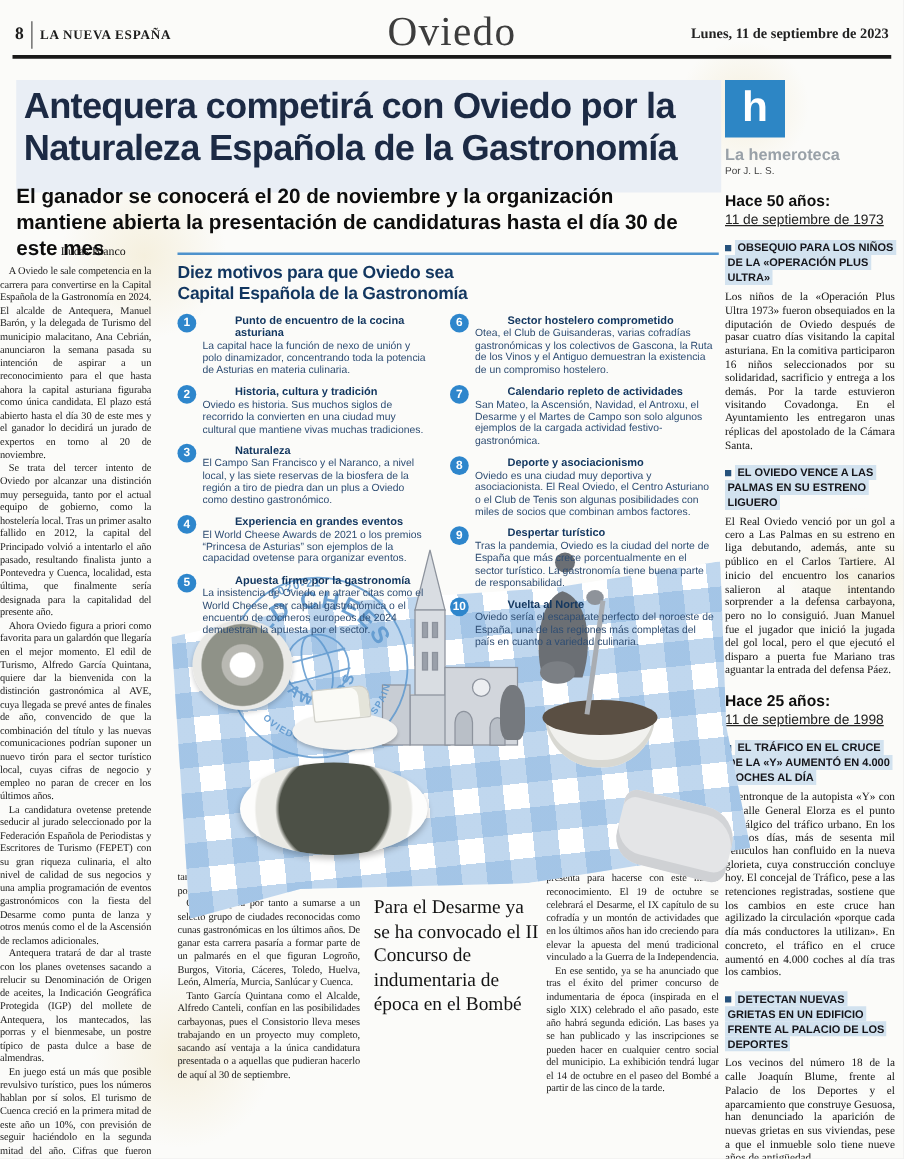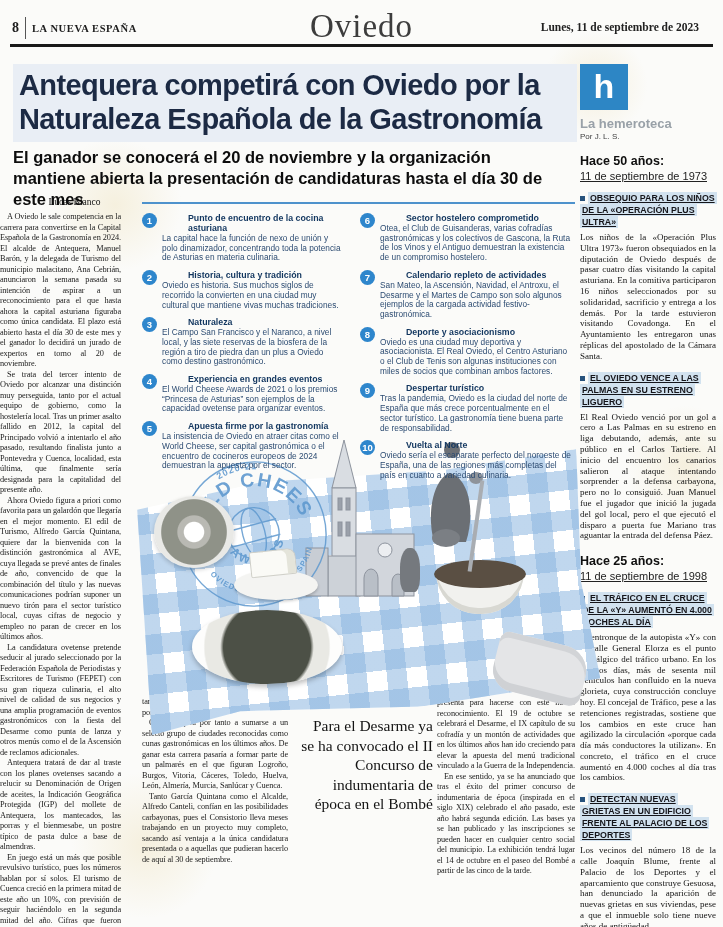--- a/index.html
+++ b/index.html
@@ -9,41 +9,41 @@
          background:radial-gradient(closest-side,rgba(232,214,160,.30),rgba(232,214,160,0) 70%);}
 
   
   .ph{position:absolute;left:10px;top:10px;right:10px;height:36px;}
   .mast-left{position:absolute;left:2px;top:7px;display:flex;align-items:center;gap:6px;}
   .pgnum{font:700 14px "Liberation Serif",serif;}
   .vdiv{width:1px;height:22px;background:#555;}
   .mast-name{font:700 10.5px "Liberation Serif",serif;letter-spacing:.6px;}
   .section-title{position:absolute;left:0;right:0;top:-2px;text-align:center;
                  font:400 33px/36px "Liberation Serif",serif;color:#3d3d3d;letter-spacing:1px;}
-  .edition-date{position:absolute;right:14px;top:11px;font:700 11.5px "Liberation Serif",serif;color:#222;text-align:center;}
+  .edition-date{position:absolute;right:2px;top:11px;font:700 11.5px "Liberation Serif",serif;color:#222;text-align:center;}
   .hrule{position:absolute;left:10px;right:10px;top:44px;height:3px;background:#191919;}
 
   
-  .headline{position:absolute;left:13px;top:64px;width:552px;background:#e9eef5;padding:4px 6px 6px;
+  .headline{position:absolute;left:13px;top:64px;width:552px;background:#e9eef5;padding:4px 6px 18px;
             font:700 29px/34px "Liberation Sans",sans-serif;color:#1c2a44;letter-spacing:-.6px;}
   .subhead{position:absolute;left:13px;top:147px;width:552px;
            font:700 16.5px/21px "Liberation Sans",sans-serif;color:#0d0d0d;}
   .byline{position:absolute;left:14px;top:197px;width:121px;text-align:center;
           font:400 9.5px "Liberation Serif",serif;color:#111;}
 
   
   .bodycol{position:absolute;overflow:hidden;font:400 8.3px/10.5px "Liberation Serif",serif;
            text-align:justify;color:#1b1b1b;letter-spacing:-.1px;}
   .bodycol p{margin:0;text-indent:7px;}
   .bodycol p.noind{text-indent:0;}
   #col1{left:0;top:212px;width:121px;height:713px;}
   #col2{left:142px;top:697px;width:146px;height:229px;}
   #col3{left:299px;top:716px;width:134px;height:210px;}
   #col4{left:437px;top:698px;width:138px;height:228px;}
-  .pullquote{font:400 15.5px/19.5px "Liberation Serif",serif;color:#141414;text-align:right;
+  .pullquote{font:400 15.5px/19.5px "Liberation Serif",serif;color:#141414;text-align:left;
              letter-spacing:0;margin:0 0 26px 0;}
 
   
   .infog{position:absolute;left:142px;top:202px;width:433px;z-index:2;}
   .iline{height:2px;background:#4e92cc;margin-bottom:5px;}
   .ititle{font:700 14px/16.5px "Liberation Sans",sans-serif;color:#12365f;letter-spacing:-.2px;}
   .icols{display:flex;gap:16px;margin-top:9px;}
   .icol{width:202px;}
   .motive{display:flex;gap:5px;margin-bottom:7px;}
   .mnum{flex:0 0 15px;width:15px;height:15px;border-radius:50%;background:#2e86cc;color:#fff;
@@ -89,21 +89,21 @@
   .sidebar{position:absolute;left:580px;top:64px;width:136px;font-family:"Liberation Sans",sans-serif;}
   .hbox{width:48px;height:46px;background:#2d86c5;color:#fff;text-align:center;
         font:700 34px/44px "Liberation Sans",sans-serif;}
   .sb-title{margin-top:6px;font:700 13px "Liberation Sans",sans-serif;color:#99a1a8;}
   .sb-by{margin-top:1px;font:400 8px "Liberation Sans",sans-serif;color:#3e3e3e;}
   .era{margin-top:13px;font:700 12.5px "Liberation Sans",sans-serif;color:#0f0f0f;}
   .era-date{margin-top:2px;font:400 11px "Liberation Sans",sans-serif;color:#222;text-decoration:underline;}
   .entry{margin-top:10px;}
   .ehead{font:700 8.8px/12px "Liberation Sans",sans-serif;color:#15151a;}
   .sq{display:inline-block;width:5px;height:5px;background:#27527c;margin-right:3px;}
-  .ehl{background:#d2e2ef;padding:1px 2px;-webkit-box-decoration-break:clone;box-decoration-break:clone;text-decoration:underline;}
+  .ehl{background:#d2e2ef;padding:1px 2px;-webkit-box-decoration-break:clone;box-decoration-break:clone;}
   .etext{margin:4px 0 0;font:400 9px/10.8px "Liberation Serif",serif;text-align:justify;color:#141414;}
 
   svg text{font-family:"Liberation Sans",sans-serif;}
 </style>
 </head>
 <body>
 
 <div id="page">
   <div class="stain" style="left:20px;top:110px;width:190px;height:190px;"></div>
   <div class="stain" style="left:520px;top:10px;width:150px;height:150px;"></div>
@@ -132,20 +132,24 @@
     <p>A Oviedo le sale competencia en la carrera para convertirse en la Capital Española de la Gastronomía en 2024. El alcalde de Antequera, Manuel Barón, y la delegada de Turismo del municipio malacitano, Ana Cebrián, anunciaron la semana pasada su intención de aspirar a un reconocimiento para el que hasta ahora la capital asturiana figuraba como única candidata. El plazo está abierto hasta el día 30 de este mes y el ganador lo decidirá un jurado de expertos en torno al 20 de noviembre.</p>
     <p>Se trata del tercer intento de Oviedo por alcanzar una distinción muy perseguida, tanto por el actual equipo de gobierno, como la hostelería local. Tras un primer asalto fallido en 2012, la capital del Principado volvió a intentarlo el año pasado, resultando finalista junto a Pontevedra y Cuenca, localidad, esta última, que finalmente sería designada para la capitalidad del presente año.</p>
     <p>Ahora Oviedo figura a priori como favorita para un galardón que llegaría en el mejor momento. El edil de Turismo, Alfredo García Quintana, quiere dar la bienvenida con la distinción gastronómica al AVE, cuya llegada se prevé antes de finales de año, convencido de que la combinación del título y las nuevas comunicaciones podrían suponer un nuevo tirón para el sector turístico local, cuyas cifras de negocio y empleo no paran de crecer en los últimos años.</p>
     <p>La candidatura ovetense pretende seducir al jurado seleccionado por la Federación Española de Periodistas y Escritores de Turismo (FEPET) con su gran riqueza culinaria, el alto nivel de calidad de sus negocios y una amplia programación de eventos gastronómicos con la fiesta del Desarme como punta de lanza y otros menús como el de la Ascensión de reclamos adicionales.</p>
     <p>Antequera tratará de dar al traste con los planes ovetenses sacando a relucir su Denominación de Origen de aceites, la Indicación Geográfica Protegida (IGP) del mollete de Antequera, los mantecados, las porras y el bienmesabe, un postre típico de pasta dulce a base de almendras.</p>
     <p>En juego está un más que posible revulsivo turístico, pues los números hablan por sí solos. El turismo de Cuenca creció en la primera mitad de este año un 10%, con previsión de seguir haciéndolo en la segunda mitad del año. Cifras que fueron todavía mejores en Sanlúcar de Barrameda, Capital Española de la Gastronomía en 2022, cuando la ocupación y la es-</p>
   </div>
 
   <div class="infog">
     <div class="iline"></div>
+    <div class="ititle">
+      <div>Diez motivos para que Oviedo sea</div>
+      <div>Capital Española de la Gastronomía</div>
+    </div>
     <div class="icols">
       <div class="icol">
         <div class="motive">
           <div class="mnum">1</div>
           <div>
               <div class="mtitle">Punto de encuentro de la cocina asturiana</div>
                <div class="mtext">La capital hace la función de nexo de unión y polo dinamizador, concentrando toda la potencia de Asturias en materia culinaria.</div>
             </div>
         </div>
         <div class="motive">
@@ -189,21 +193,21 @@
           <div class="mnum">7</div>
           <div>
               <div class="mtitle">Calendario repleto de actividades</div>
                <div class="mtext">San Mateo, la Ascensión, Navidad, el Antroxu, el Desarme y el Martes de Campo son solo algunos ejemplos de la cargada actividad festivo-gastronómica.</div>
             </div>
         </div>
         <div class="motive">
           <div class="mnum">8</div>
           <div>
               <div class="mtitle">Deporte y asociacionismo</div>
-               <div class="mtext">Oviedo es una ciudad muy deportiva y asociacionista. El Real Oviedo, el Centro Asturiano o el Club de Tenis son algunas instituciones con miles de socios que combinan ambos factores.</div>
+               <div class="mtext">Oviedo es una ciudad muy deportiva y asociacionista. El Real Oviedo, el Centro Asturiano o el Club de Tenis son algunas posibilidades con miles de socios que combinan ambos factores.</div>
             </div>
         </div>
         <div class="motive">
           <div class="mnum">9</div>
           <div>
               <div class="mtitle">Despertar turístico</div>
                <div class="mtext">Tras la pandemia, Oviedo es la ciudad del norte de España que más crece porcentualmente en el sector turístico. La gastronomía tiene buena parte de responsabilidad.</div>
             </div>
         </div>
         <div class="motive">

